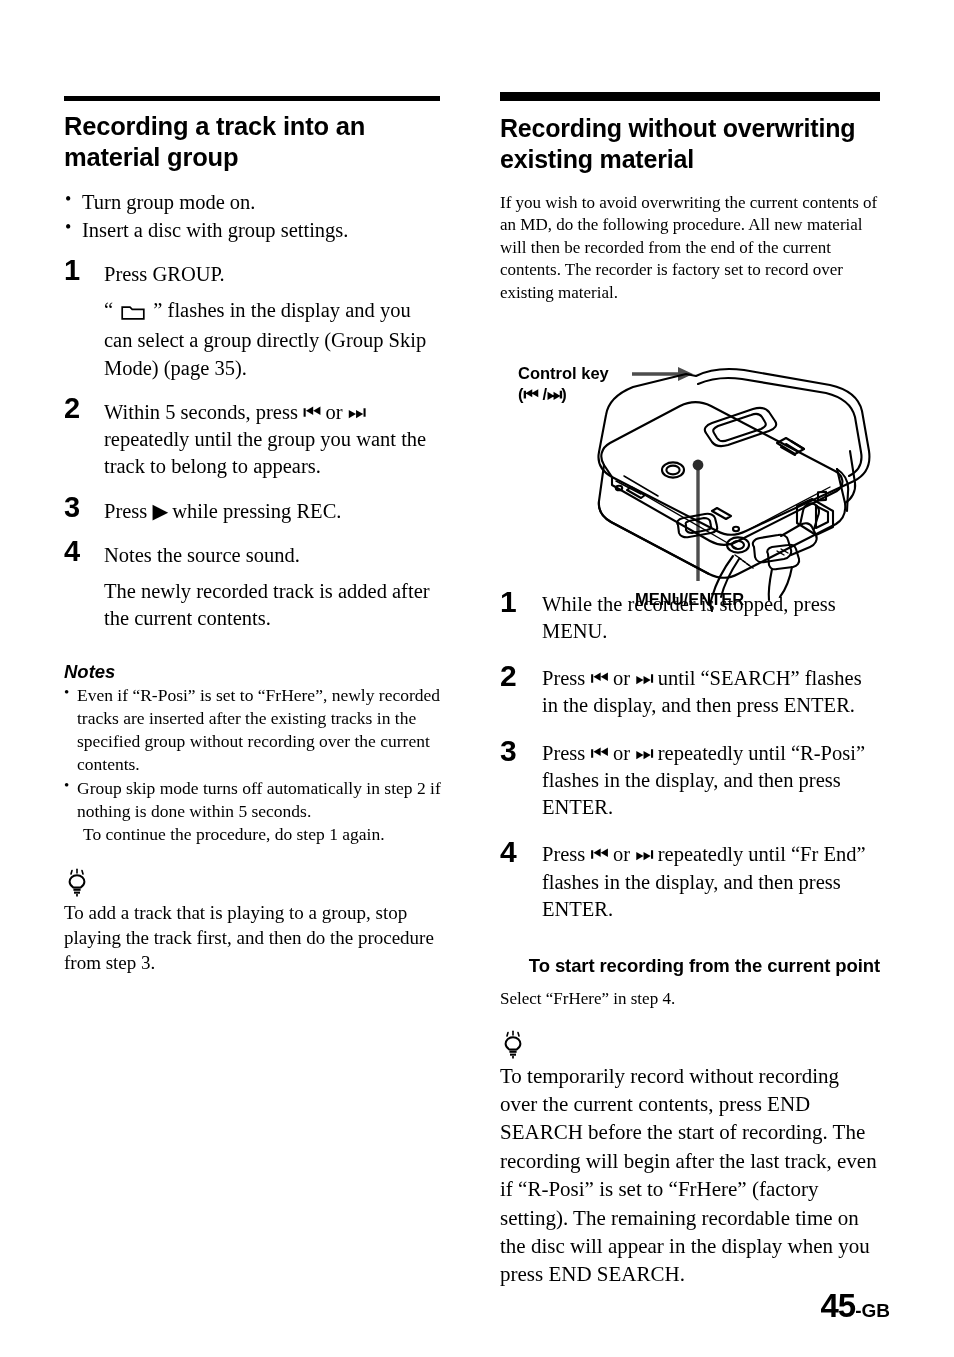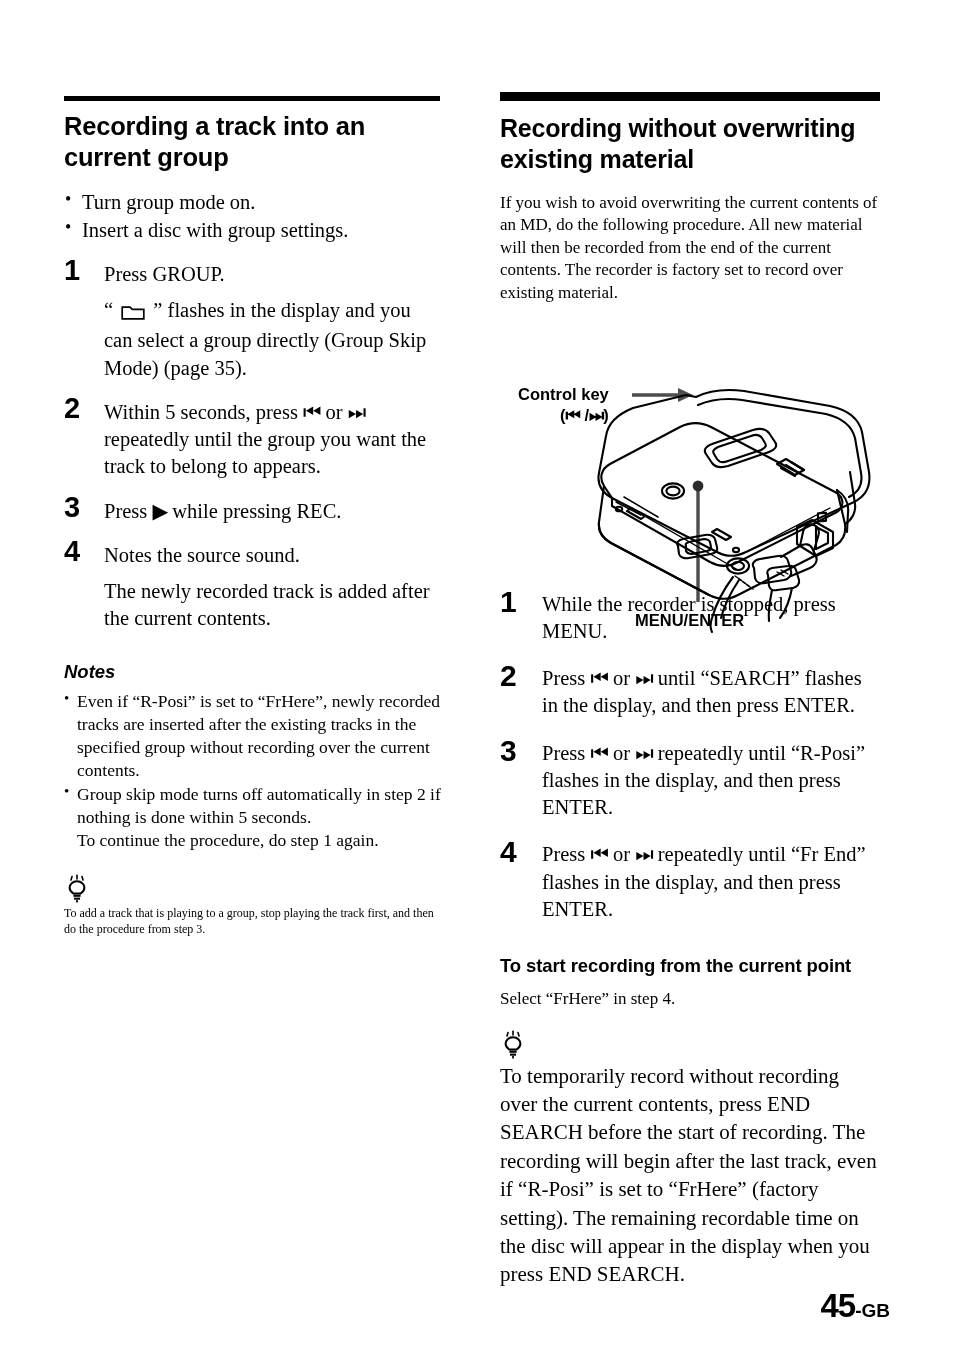--- a/index.html
+++ b/index.html
@@ -83,52 +83,52 @@
   }
   .step .sub-para { margin-top: 9px; }
   .col-right .step { padding-left: 42px; margin-top: 20px; }
   .col-right .step .num { font-size: 30px; top: -4px; }
 
   
   .notes-head {
     font-family: "Liberation Sans", sans-serif;
     font-style: italic; font-weight: bold;
     font-size: 18.5px;
-    margin: 28px 0 7px 0;
+    margin: 28px 0 1px 0;
   }
   ul.notes {
     margin: 0; padding: 0; list-style: none;
     font-size: 17.5px; line-height: 1.32;
   }
   ul.notes > li { position: relative; padding-left: 13px; margin-top: 1px; }
   ul.notes > li::before {
     content: "\2022"; position: absolute; left: 0; top: -1px; font-size: 15px;
   }
-  ul.notes .cont { display: block; }
+  ul.notes .cont { display: block; margin-left: 6px; }
 
   
   .tip { margin-top: 22px; }
   .tip-body {
-    font-size: 12px; line-height: 1.32; margin: 2px 0 0 0;
+    font-size: 19px; line-height: 1.32; margin: 2px 0 0 0;
   }
   .col-right .tip-body { font-size: 21px; line-height: 1.35; }
 
   .bulb { width: 26px; height: 30px; display: block; }
 
   
   .glyph { font-family: "DejaVu Sans", sans-serif; letter-spacing: -1px; }
   .gsmall { font-size: 17px; }
 
   
   .folder-ico { vertical-align: -3px; margin: 0 3px; }
 
   
   .figure {
-    position: absolute; left: 500px; top: 380px;
-    width: 390px; height: 262px; text-align: right;
+    position: absolute; left: 500px; top: 359px;
+    width: 390px; height: 262px;
   }
   .fig-label {
     position: absolute;
     font-family: "Liberation Sans", sans-serif;
     font-weight: bold; font-size: 16.5px; line-height: 1.28;
     white-space: nowrap;
   }
   .lbl-control { left: 18px; top: 4px; }
   .lbl-menu    { left: 135px; top: 230px; }
 
@@ -144,21 +144,21 @@
 </style>
 </head>
 <body>
 
 <div class="page">
 
   <div class="col col-left">
 
     <div class="rule-thin"></div>
 
-    <h1 class="sec">Recording a track into an current group</h1>
+    <h1 class="sec">Recording a track into an material group</h1>
 
     <ul class="bullets">
       <li>Turn group mode on.</li>
       <li>Insert a disc with group settings.</li>
     </ul>
 
     <div class="steps" style="margin-top:14px;">
 
       <div class="step">
         <span class="num">1</span>
@@ -246,21 +246,21 @@
         <span class="num">3</span>
         <span>Press </span><span class="glyph">⏮</span><span> or </span><span class="glyph">⏭</span><span> repeatedly until “R-Posi” flashes in the display, and then press ENTER.</span>
       </div>
 
       <div class="step">
         <span class="num">4</span>
         <span>Press </span><span class="glyph">⏮</span><span> or </span><span class="glyph">⏭</span><span> repeatedly until “Fr End” flashes in the display, and then press ENTER.</span>
       </div>
     </div>
 
-    <h2 class="sub" style="margin-top:31px;">To start recording from the current point</h2>
+    <h2 class="sub" style="margin-top:31px;text-align:right;">To start recording from the current point</h2>
 
     <p class="body" style="margin-top:11px;">Select “FrHere” in step 4.</p>
 
     <div class="tip" style="margin-top:19px;">
       <span class="bulb">
         <svg width="26" height="30" viewBox="0 0 26 30" aria-hidden="true">
           <g stroke="#000" stroke-width="1.6" fill="none" stroke-linecap="round">
             <line x1="8" y1="2.5" x2="7" y2="6"></line>
             <line x1="13" y1="1.2" x2="13" y2="5"></line>
             <line x1="18" y1="2.5" x2="19" y2="6"></line>

